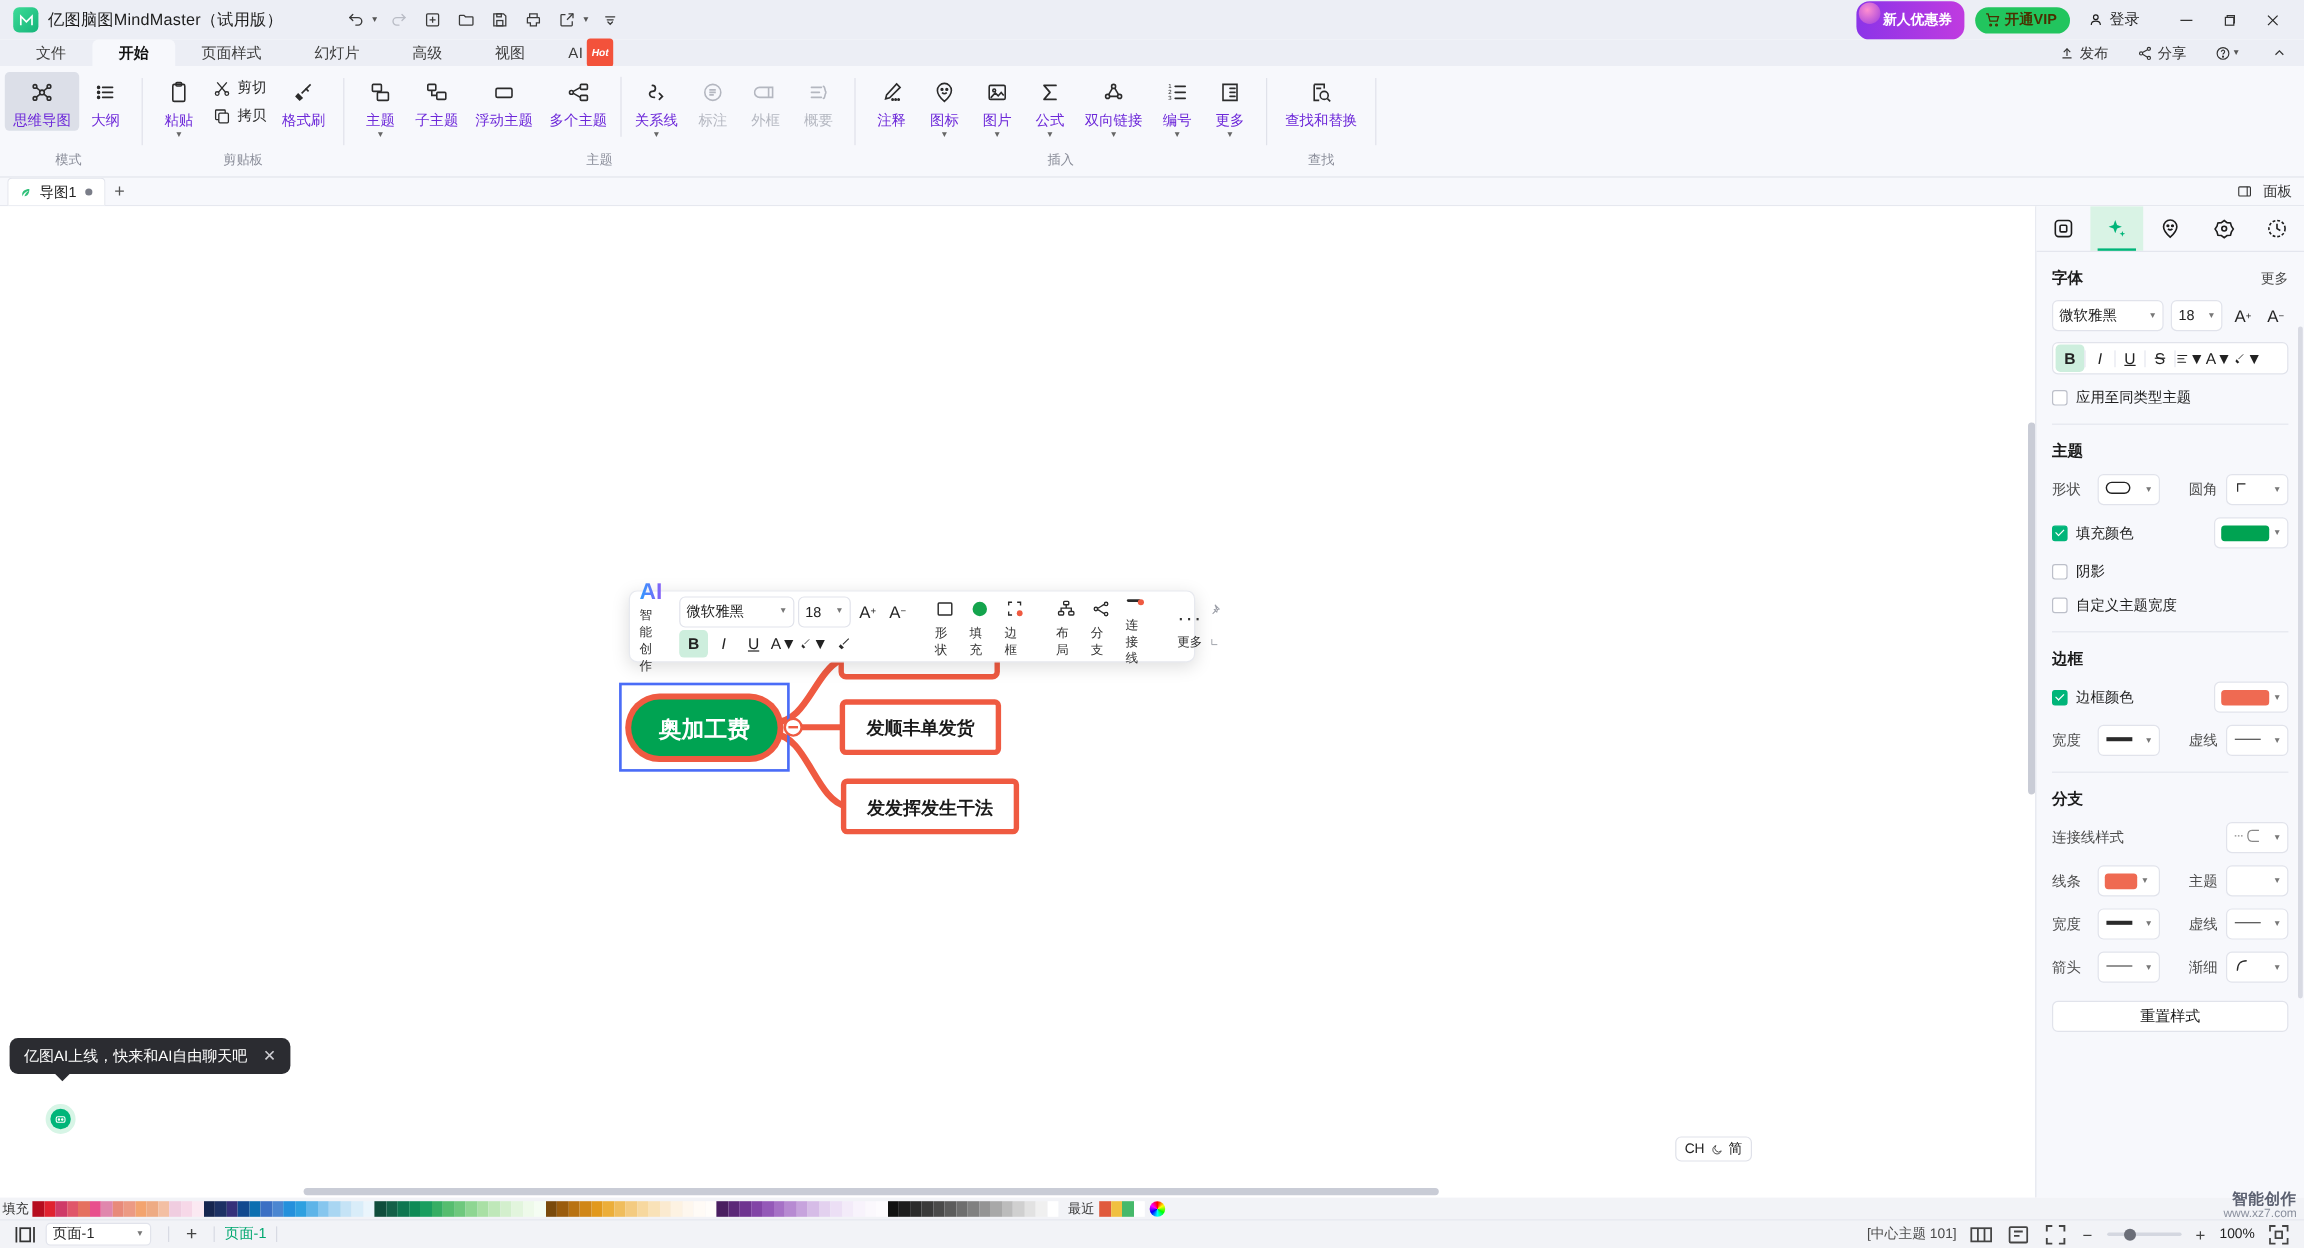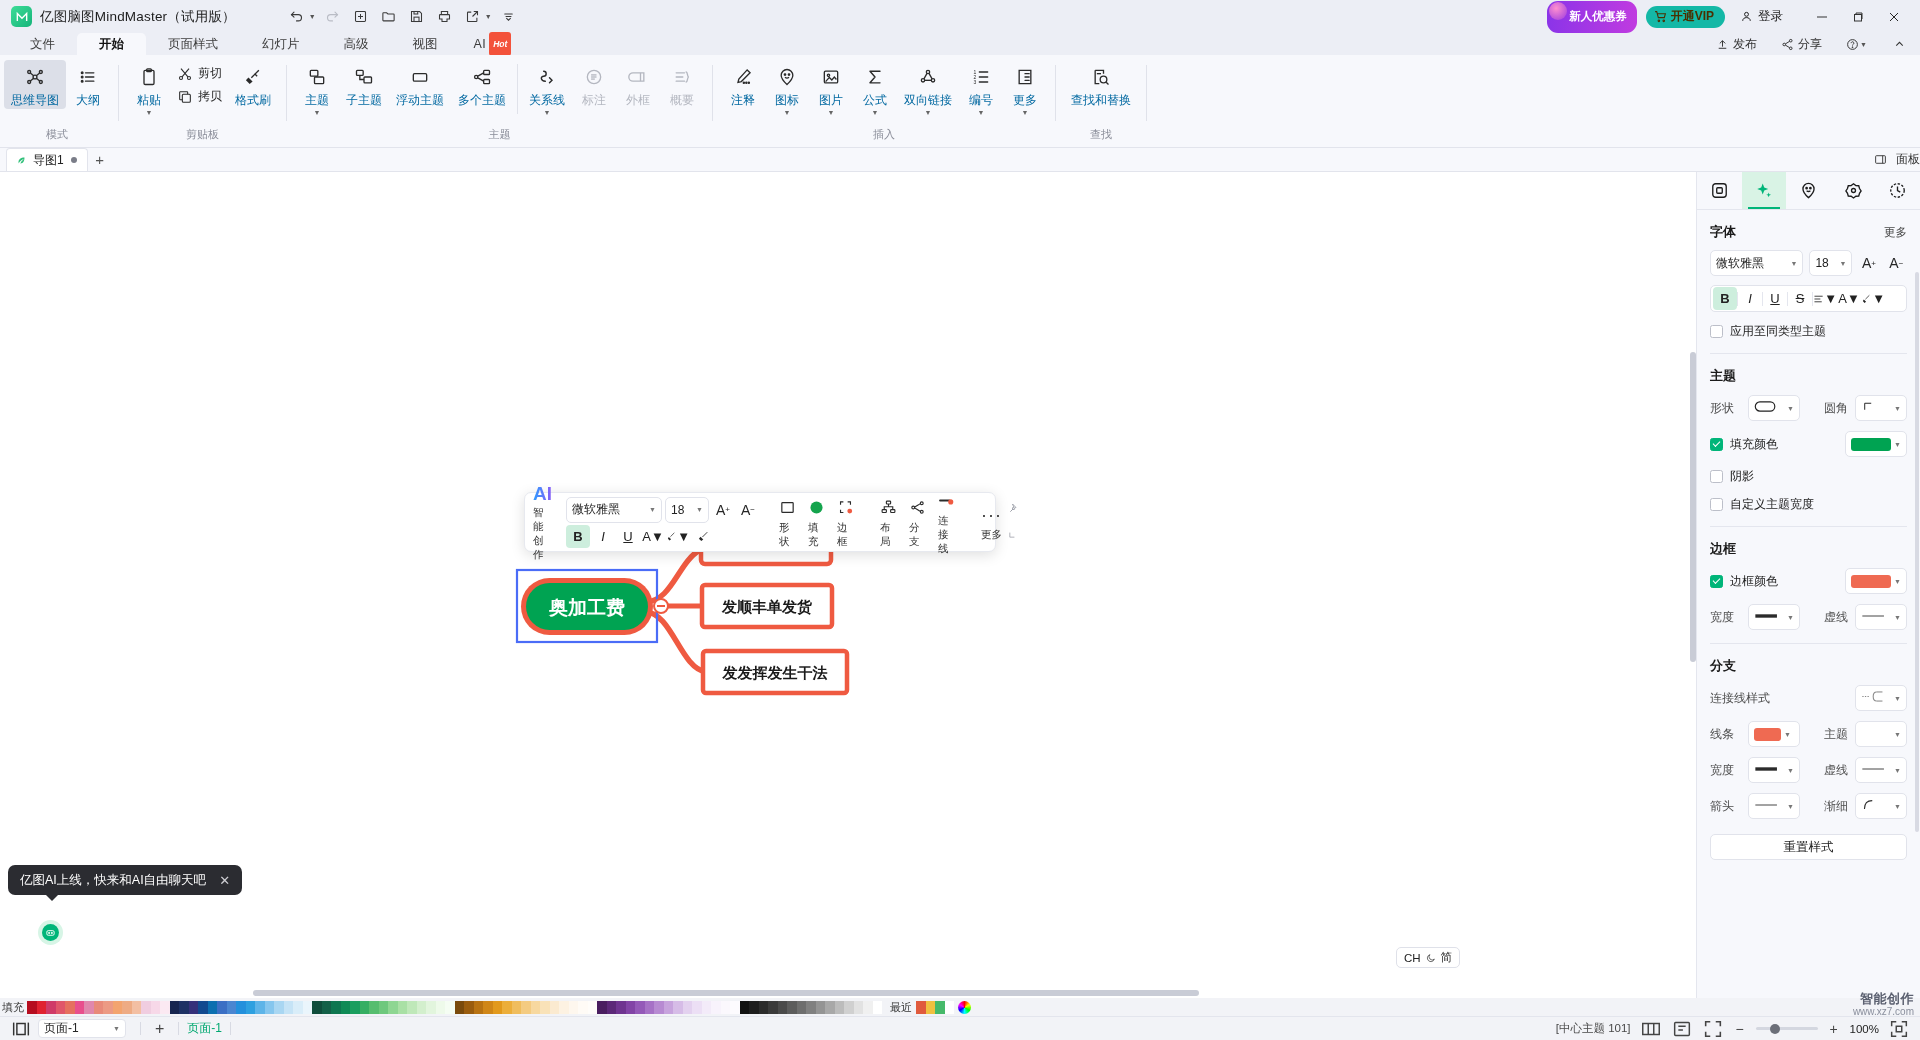--- a/index.html
+++ b/index.html
@@ -21,21 +21,21 @@
   .tb-btn svg { width:15px; height:15px; }
   .caret { font-size:7px; color:#555; margin-left:-3px; margin-right:2px;}
   .tb-right { margin-left:auto; display:flex; align-items:center; gap:9px; padding-right:2px;}
   .pill-coupon {
     height:32px; border-radius:11px; padding:0 10px 0 22px; position:relative;
     background:linear-gradient(90deg,#8b34e8,#c03be0); color:#fff; font-size:11.5px;
     display:flex; align-items:center; font-weight:bold; cursor:pointer;
   }
   .pill-coupon .gift { position:absolute; left:2px; top:1px; width:18px; height:18px; border-radius:50%;
     background:radial-gradient(circle at 40% 35%,#ff8fd0,#9b3ae0); }
-  .pill-vip { height:22px; border-radius:11px; padding:0 11px 0 8px; background:#14b8a6; color:#4a3000;
+  .pill-vip { height:22px; border-radius:11px; padding:0 11px 0 8px; background:#22c55e; color:#4a3000;
     display:flex; align-items:center; gap:4px; font-size:12px; font-weight:bold; cursor:pointer;}
   .pill-vip svg{width:13px;height:13px;}
   .login { display:flex; align-items:center; gap:5px; font-size:12.5px; color:#1c1c1c; cursor:pointer; padding:2px 6px;}
   .login svg{width:13px;height:13px;}
   .wbtns { display:flex; margin-left:6px; }
   .wbtn { width:36px; height:33px; display:flex; align-items:center; justify-content:center; cursor:pointer;}
   .wbtn svg{width:12px;height:12px;}
 
   
   .ribbon-tabs { height:22px; background:#eceef5; display:flex; align-items:flex-end; padding-left:8px; flex:0 0 22px; position:relative;}
@@ -51,35 +51,35 @@
   
   .ribbon { flex:0 0 92px; background:#f7f8fc; display:flex; align-items:flex-start; position:relative; border-bottom:1px solid #e2e4ec;}
   .rgroup { height:92px; display:flex; flex-direction:column; align-items:center; position:relative; padding:0 4px;}
   .rgroup .row { display:flex; align-items:flex-start; height:72px; padding-top:5px;}
   .rgroup .glabel { font-size:11px; color:#8a8d99; height:18px; line-height:14px;}
   .sep { width:1px; height:56px; background:#e0e2ea; margin:10px 4px 0 4px;}
   .ritem-v { width:auto; min-width:44px; padding:4px 7px 0; display:flex; flex-direction:column; align-items:center; cursor:pointer; border-radius:4px;}
   .ritem-v.sel { background:#dcdfe8; }
   .ritem-v .ico { height:26px; display:flex; align-items:center; justify-content:center;}
   .ritem-v .ico svg{width:20px;height:20px;}
-  .ritem-v .lbl { font-size:12px; color:#0369a1; white-space:nowrap; margin-top:2px;}
+  .ritem-v .lbl { font-size:12px; color:#6d28d9; white-space:nowrap; margin-top:2px;}
   .ritem-v .lbl.dis{color:#b4b7c0;}
   .ritem-v .dd { font-size:7px; color:#666; line-height:6px; margin-top:1px;}
   .ritem-h-wrap{display:flex;flex-direction:column;justify-content:center;padding-top:2px;}
   .ritem-h { display:flex; align-items:center; gap:5px; padding:3px 6px; border-radius:4px; cursor:pointer;}
   .ritem-h svg{width:16px;height:16px;}
   .ritem-h .lbl{font-size:12px;color:#2b2b2b;white-space:nowrap;}
 
   
   .doctabs { flex:0 0 23px; background:#f7f8fc; display:flex; align-items:center; padding-left:6px; border-bottom:1px solid #e2e4ec;}
   .doctab { display:flex; align-items:center; gap:7px; padding:0 10px; height:23px; font-size:12px; color:#222; background:#fff; border:1px solid #e2e4ec; border-bottom:none; border-radius:4px 4px 0 0; cursor:pointer;}
   .doctab .leaf{width:9px;height:9px;}
   .doctab .dot{width:6px;height:6px;border-radius:50%;background:#7a7d88;}
   .dt-plus{width:24px;height:23px;display:flex;align-items:center;justify-content:center;font-size:15px;color:#555;cursor:pointer;}
-  .dt-right{margin-left:auto;display:flex;align-items:center;gap:9px;font-size:12px;color:#333;cursor:pointer;}
+  .dt-right{margin-left:auto;display:flex;align-items:center;gap:9px;padding-right:10px;font-size:12px;color:#333;cursor:pointer;}
   .dt-right svg{width:13px;height:13px;}
 
   
   .main { flex:1; display:flex; position:relative; background:#fff; min-height:0;}
   .canvas { flex:1; position:relative; overflow:hidden; background:#fff;}
 
   
   .rpanel { width:224px; flex:0 0 224px; background:#f7f8fc; border-left:1px solid #e4e6ee; display:flex; flex-direction:column; position:relative;}
   .rp-tabs { height:38px; display:flex; align-items:stretch; border-bottom:1px solid #e4e6ee; background:#f7f8fc;}
   .rp-tab { flex:1; display:flex; align-items:center; justify-content:center; cursor:pointer; position:relative;}

